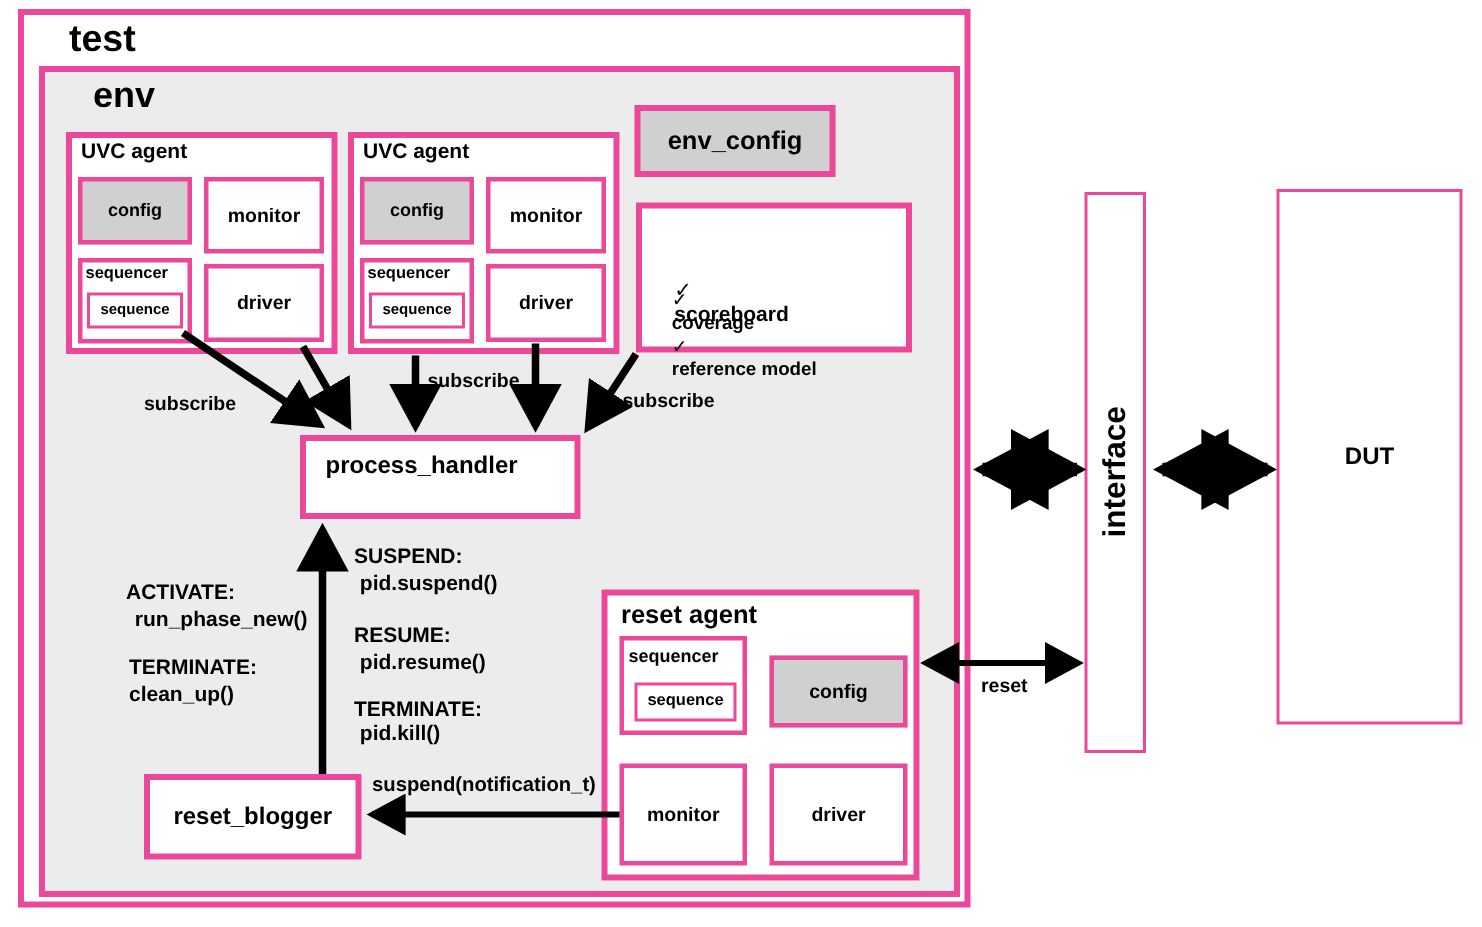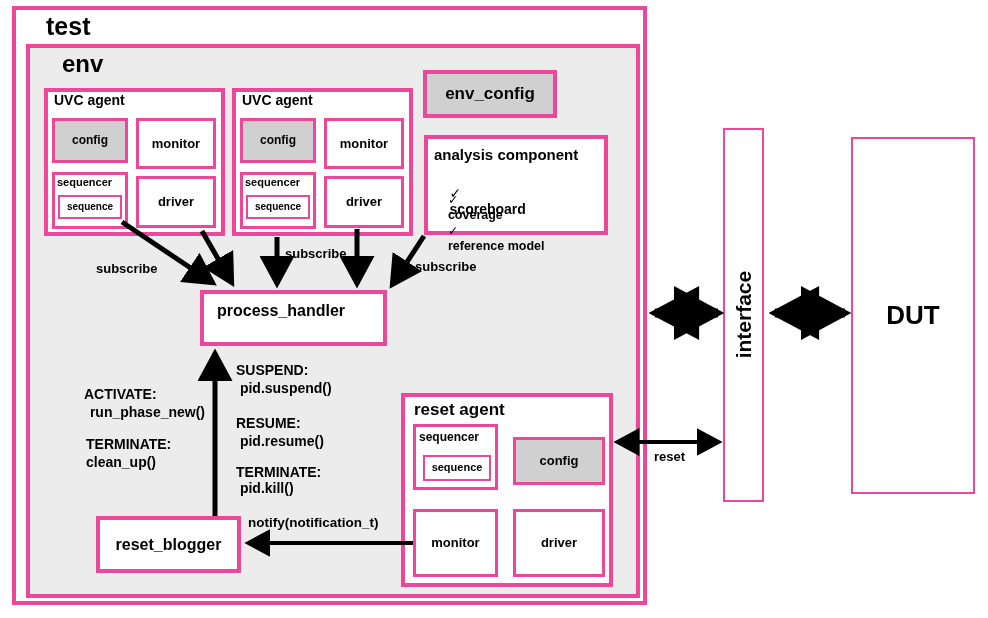--- a/index.html
+++ b/index.html
@@ -91,21 +91,20 @@
 
   <div class="box" style="left:240px; top:172px; width:76px; height:57px;"></div>
   <div class="lbl" style="left:245px; top:176px; font-size:11px;">sequencer</div>
   <div class="ctr box box-thin" style="left:246px; top:195px; width:64px; height:24px; font-size:10px;">sequence</div>
 
   <div class="ctr box" style="left:324px; top:176px; width:80px; height:52px; font-size:13px;">driver</div>
 
   <div class="ctr box box-thick shaded" style="left:423px; top:70px; width:134px; height:48px; font-size:17px;">env_config</div>
 
   <div class="box box-thick" style="left:424px; top:135px; width:184px; height:100px;"></div>
-  <div class="lbl" style="left:434px; top:146px; font-size:15px;">analysis component</div>
   <div class="lbl" style="left:434px; top:168px; font-size:14px;">
     <span class="chk">✓</span>
     <span>scoreboard</span>
   </div>
   <div class="lbl" style="left:434px; top:178px; font-size:12.5px;">
     <span class="chk">✓</span>
     <span>coverage</span>
   </div>
   <div class="lbl" style="left:434px; top:209px; font-size:12.5px;">
     <span class="chk">✓</span>
@@ -139,28 +138,28 @@
   <div class="ctr box box-thin" style="left:423px; top:455px; width:68px; height:26px; font-size:11px;">sequence</div>
 
   <div class="ctr box shaded" style="left:513px; top:437px; width:92px; height:48px; font-size:13px;">config</div>
 
   <div class="ctr box" style="left:413px; top:509px; width:85px; height:68px; font-size:13px;">monitor</div>
 
   <div class="ctr box" style="left:513px; top:509px; width:92px; height:68px; font-size:13px;">driver</div>
 
   <div class="ctr box box-thick" style="left:96px; top:516px; width:145px; height:57px; font-size:16px;">reset_blogger</div>
 
-  <div class="lbl" style="left:248px; top:515px; font-size:13.5px;">notify(notification_t)</div>
+  <div class="lbl" style="left:248px; top:515px; font-size:13.5px;">suspend(notification_t)</div>
 
   <div class="box box-thin" style="left:723px; top:128px; width:41px; height:374px;"></div>
   <div class="ctr" style="left:723px; top:128px; width:41px; height:374px;">
     <span class="vert-text" style="font-size:21px;">interface</span>
   </div>
 
-  <div class="ctr box box-thin" style="left:851px; top:137px; width:124px; height:357px; font-size:26px;">DUT</div>
+  <div class="ctr box box-thin" style="left:851px; top:126px; width:124px; height:357px; font-size:16px;">DUT</div>
 
   <div class="lbl" style="left:654px; top:449px; font-size:13px;">reset</div>
 
   <svg class="svg-layer" viewBox="0 0 988 618" xmlns="http://www.w3.org/2000/svg">
     <defs>
       <marker id="ah" markerWidth="7" markerHeight="7" refX="5.6" refY="3.5" orient="auto" markerUnits="strokeWidth">
         <path d="M0,0 L6.5,3.5 L0,7 z" fill="#000"></path>
       </marker>
       <marker id="ah-start" markerWidth="7" markerHeight="7" refX="0.9" refY="3.5" orient="auto" markerUnits="strokeWidth">
         <path d="M6.5,0 L0,3.5 L6.5,7 z" fill="#000"></path>

